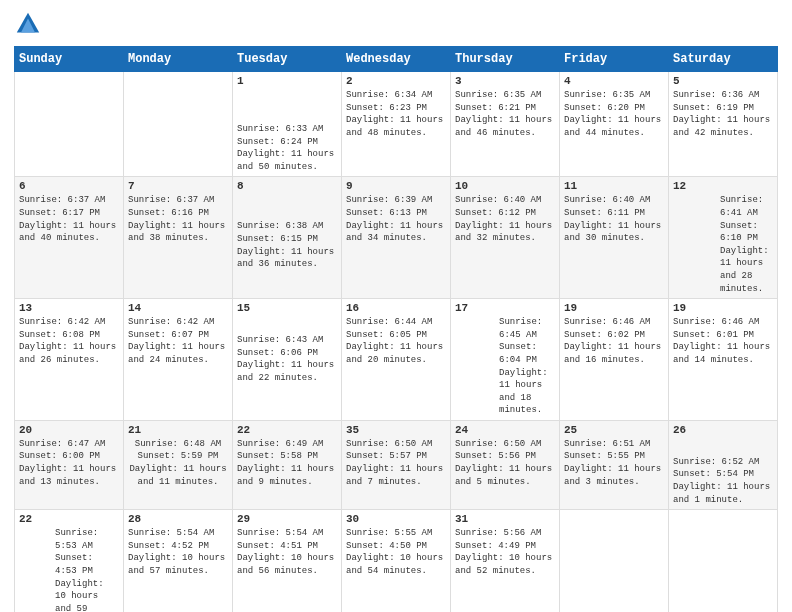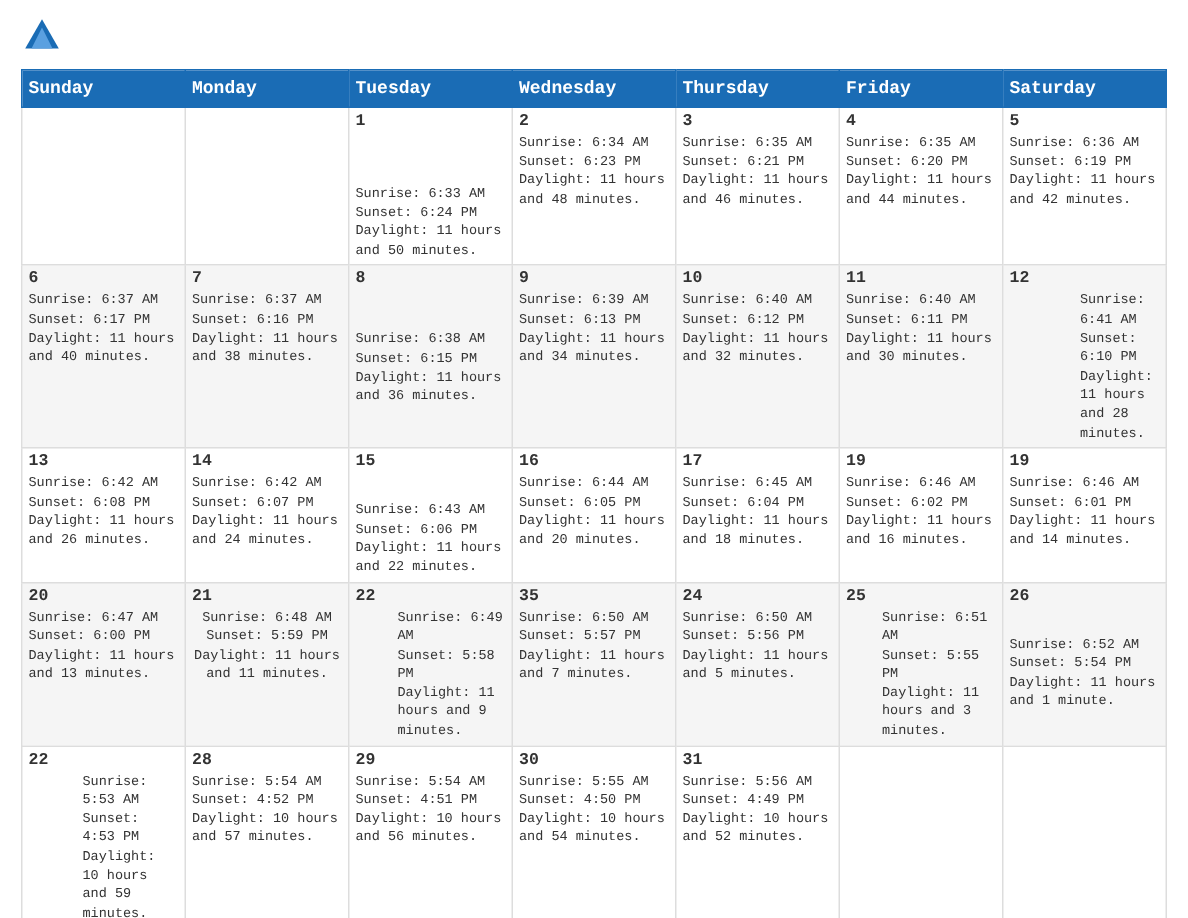--- a/index.html
+++ b/index.html
@@ -237,21 +237,21 @@
 Daylight: 11 hours and 22 minutes.</div>
           </td>
           <td>
             <span class="day-num">16</span>
             <div class="day-info" style="white-space: pre-line;">Sunrise: 6:44 AM
 Sunset: 6:05 PM
 Daylight: 11 hours and 20 minutes.</div>
           </td>
           <td>
             <span class="day-num">17</span>
-            <div class="day-info" style="white-space: pre-line;">Sunrise: 6:45 AM
+            <div class="day-info" style="white-space: pre-line; margin-left: 44px;">Sunrise: 6:45 AM
 Sunset: 6:04 PM
 Daylight: 11 hours and 18 minutes.</div>
           </td>
           <td>
             <span class="day-num">19</span>
             <div class="day-info" style="white-space: pre-line;">Sunrise: 6:46 AM
 Sunset: 6:02 PM
 Daylight: 11 hours and 16 minutes.</div>
           </td>
           <td>
@@ -269,39 +269,39 @@
 Daylight: 11 hours and 13 minutes.</div>
           </td>
           <td>
             <span class="day-num">21</span>
             <div class="day-info" style="white-space: pre-line; text-align: center;">Sunrise: 6:48 AM
 Sunset: 5:59 PM
 Daylight: 11 hours and 11 minutes.</div>
           </td>
           <td>
             <span class="day-num">22</span>
-            <div class="day-info" style="white-space: pre-line; margin-left: 28px;">Sunrise: 6:49 AM
+            <div class="day-info" style="white-space: pre-line;">Sunrise: 6:49 AM
 Sunset: 5:58 PM
 Daylight: 11 hours and 9 minutes.</div>
           </td>
           <td>
             <span class="day-num">35</span>
             <div class="day-info" style="white-space: pre-line;">Sunrise: 6:50 AM
 Sunset: 5:57 PM
 Daylight: 11 hours and 7 minutes.</div>
           </td>
           <td>
             <span class="day-num">24</span>
             <div class="day-info" style="white-space: pre-line;">Sunrise: 6:50 AM
 Sunset: 5:56 PM
 Daylight: 11 hours and 5 minutes.</div>
           </td>
           <td>
             <span class="day-num">25</span>
-            <div class="day-info" style="white-space: pre-line; margin-left: 24px;">Sunrise: 6:51 AM
+            <div class="day-info" style="white-space: pre-line;">Sunrise: 6:51 AM
 Sunset: 5:55 PM
 Daylight: 11 hours and 3 minutes.</div>
           </td>
           <td>
             <span class="day-num">26</span>
             <div class="day-info" style="white-space: pre-line; margin-top: 20px;">Sunrise: 6:52 AM
 Sunset: 5:54 PM
 Daylight: 11 hours and 1 minute.</div>
           </td>
         </tr>

